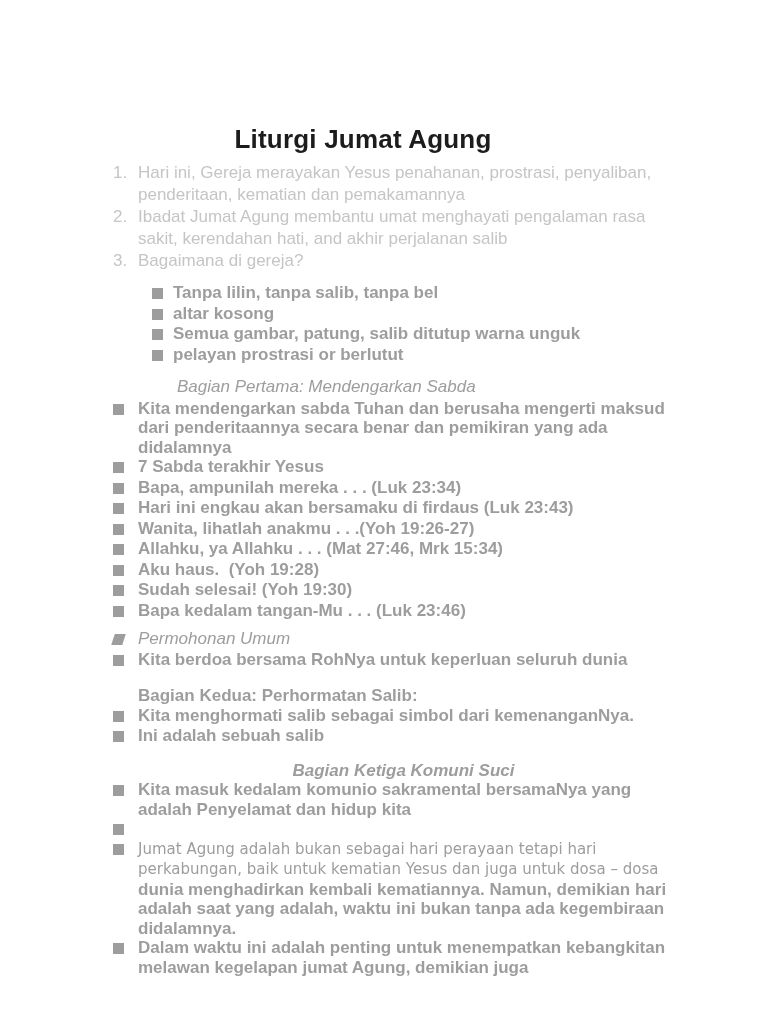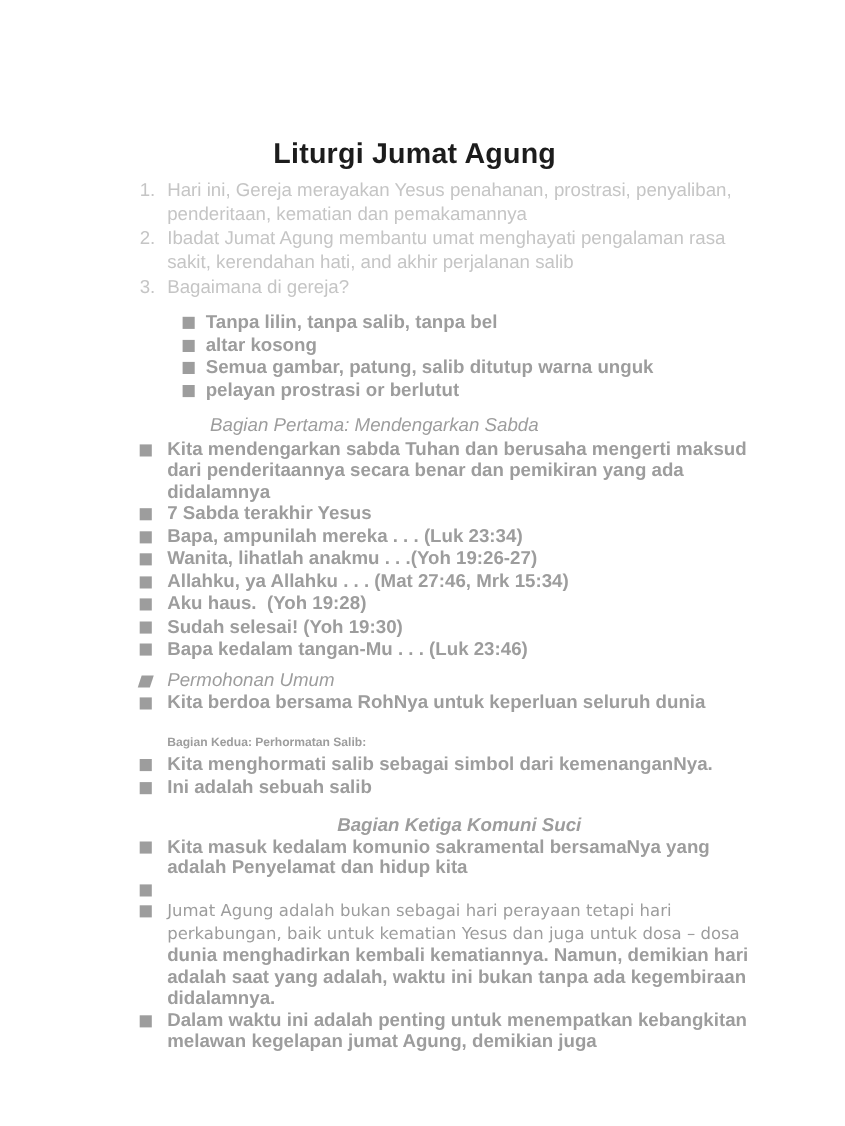--- a/index.html
+++ b/index.html
@@ -2,21 +2,20 @@
 <html style="--title: #1c1c1c; --muted: #c5c5c5; --body: #9d9d9d;"><head>
 <meta charset="utf-8">
 <style>
   html,body{margin:0;padding:0;background:#ffffff;}
   .slide{
     position:relative;
     width:726px;height:1024px;
     background:#ffffff;
     font-family:"Liberation Sans",sans-serif;
     overflow:hidden;
-    margin-left:14px;
   }
   .title{
     position:absolute;top:124px;left:0;right:0;
     text-align:center;
     font-size:26px;font-weight:bold;line-height:30px;
     color:var(--title,#1c1c1c);
     letter-spacing:0.2px;
   }
   .content{
     position:absolute;left:113px;top:162px;width:556px;
@@ -39,21 +38,21 @@
   .gap8{margin-top:8px;}
   .gap16{margin-top:16px;}
   .gap14{margin-top:14px;}
   .h-italic{
     font-size:17px;line-height:19.5px;
     font-style:italic;font-weight:normal;
     color:var(--body,#9d9d9d);
     padding-left:64px;margin-top:12px;margin-bottom:2px;
   }
   .h-bold{
-    font-size:11px;line-height:19.5px;
+    font-size:17px;line-height:19.5px;
     font-weight:bold;color:var(--body,#9d9d9d);
     padding-left:25px;
   }
   .h-bolditalic{
     font-size:17px;line-height:19.5px;
     font-weight:bold;font-style:italic;
     color:var(--body,#9d9d9d);
     padding-left:25px;
     text-align:center;
   }
@@ -128,20 +127,24 @@
       <div class="row b">
         <span class="m"><span class="sq"></span></span>
         <span class="txt">7 Sabda terakhir Yesus</span>
       </div>
       <div class="row b">
         <span class="m"><span class="sq"></span></span>
         <span class="txt">Bapa, ampunilah mereka . . . (Luk 23:34)</span>
       </div>
       <div class="row b">
         <span class="m"><span class="sq"></span></span>
+        <span class="txt">Hari ini engkau akan bersamaku di firdaus (Luk 23:43)</span>
+      </div>
+      <div class="row b">
+        <span class="m"><span class="sq"></span></span>
         <span class="txt">Wanita, lihatlah anakmu . . .(Yoh 19:26-27)</span>
       </div>
       <div class="row b">
         <span class="m"><span class="sq"></span></span>
         <span class="txt">Allahku, ya Allahku . . . (Mat 27:46, Mrk 15:34)</span>
       </div>
       <div class="row b">
         <span class="m"><span class="sq"></span></span>
         <span class="txt">Aku haus.  (Yoh 19:28)</span>
       </div>

